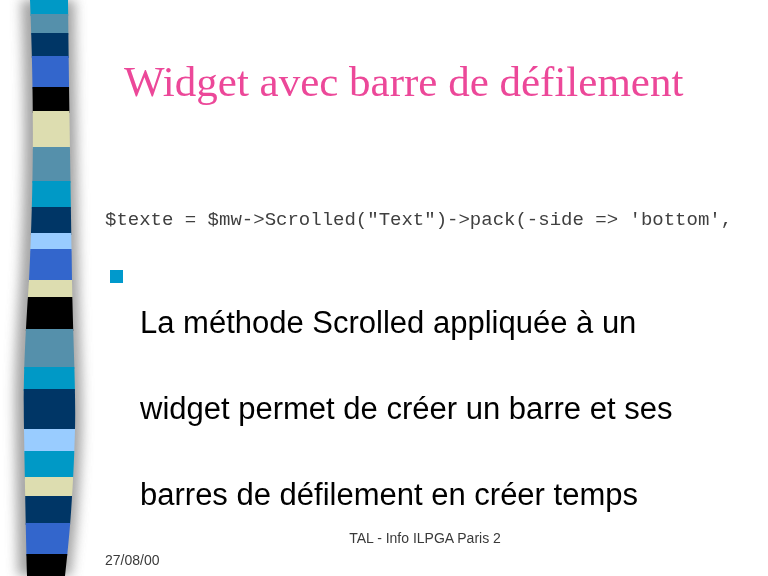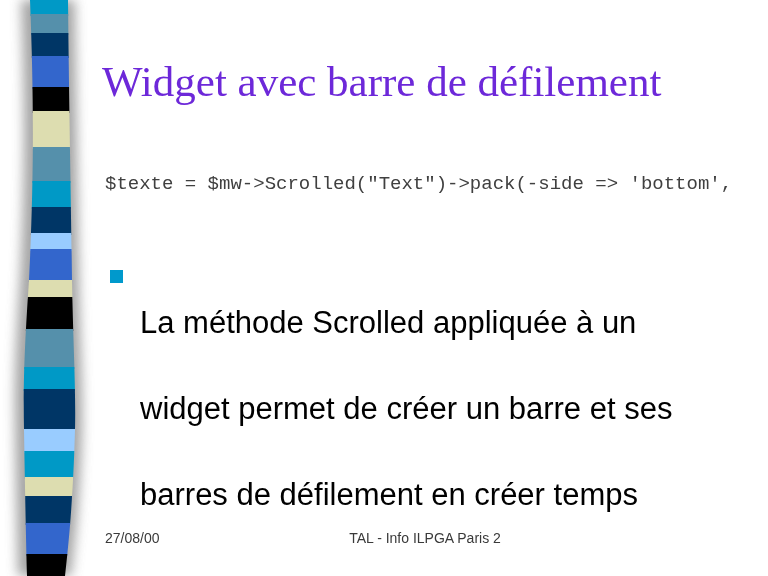--- a/index.html
+++ b/index.html
@@ -27,41 +27,41 @@
     white-space: nowrap;
   }
   .code {
     position: absolute;
     left: 105px; top: 170px;
     margin: 0;
     font-family: "Liberation Mono", "DejaVu Sans Mono", monospace;
     font-size: 19px;
     line-height: 28px;
   }
-  .code .code-line { white-space: pre; }
+  .code .code-line { white-space: pre; margin-top: 36px; }
   .bullet-item {
     position: absolute;
     left: 108px; top: 256px;
   }
   .bullet-marker {
     position: absolute;
     left: 2px; top: 14px;
     width: 13px; height: 13px;
     display: block;
   }
   .bullet-text {
     margin-left: 32px;
     font-size: 31px;
     line-height: 39px;
     color: #000000;
   }
   .bullet-text .bullet-line { white-space: nowrap; margin-top: 47px; }
   .footer-date {
     position: absolute;
-    left: 105px; top: 530px;
+    left: 105px; top: 552px;
     font-size: 14px;
   }
   .footer-center {
     position: absolute;
     left: 240px; top: 530px;
     width: 370px;
     text-align: center;
     font-size: 14px;
   }
 </style>
@@ -105,21 +105,21 @@
           <rect x="12" y="429" width="78" height="24" fill="#99CCFF"></rect>
           <rect x="12" y="451" width="78" height="28" fill="#0099C6"></rect>
           <rect x="12" y="477" width="78" height="21" fill="#DDDDB0"></rect>
           <rect x="12" y="496" width="78" height="29" fill="#003666"></rect>
           <rect x="12" y="523" width="78" height="33" fill="#3366CC"></rect>
           <rect x="12" y="554" width="78" height="23" fill="#000000"></rect>
         </g>
     </svg>
   </div>
 
-  <h1 class="title" style="color: #6d28d9;">Widget avec barre de défilement</h1>
+  <h1 class="title" style="color: #ec4899; margin-left: 22px;">Widget avec barre de défilement</h1>
 
   <div class="code" style="color: rgb(64, 64, 64);">
     <div class="code-line">$texte = $mw-&gt;Scrolled("Text")-&gt;pack(-side =&gt; 'bottom',</div>
   </div>
 
   <div class="bullet-item">
     <span class="bullet-marker" style="background: rgb(0, 153, 204);"></span>
     <div class="bullet-text">
       <div class="bullet-line">La méthode Scrolled appliquée à un</div>
       <div class="bullet-line">widget permet de créer un barre et ses</div>

